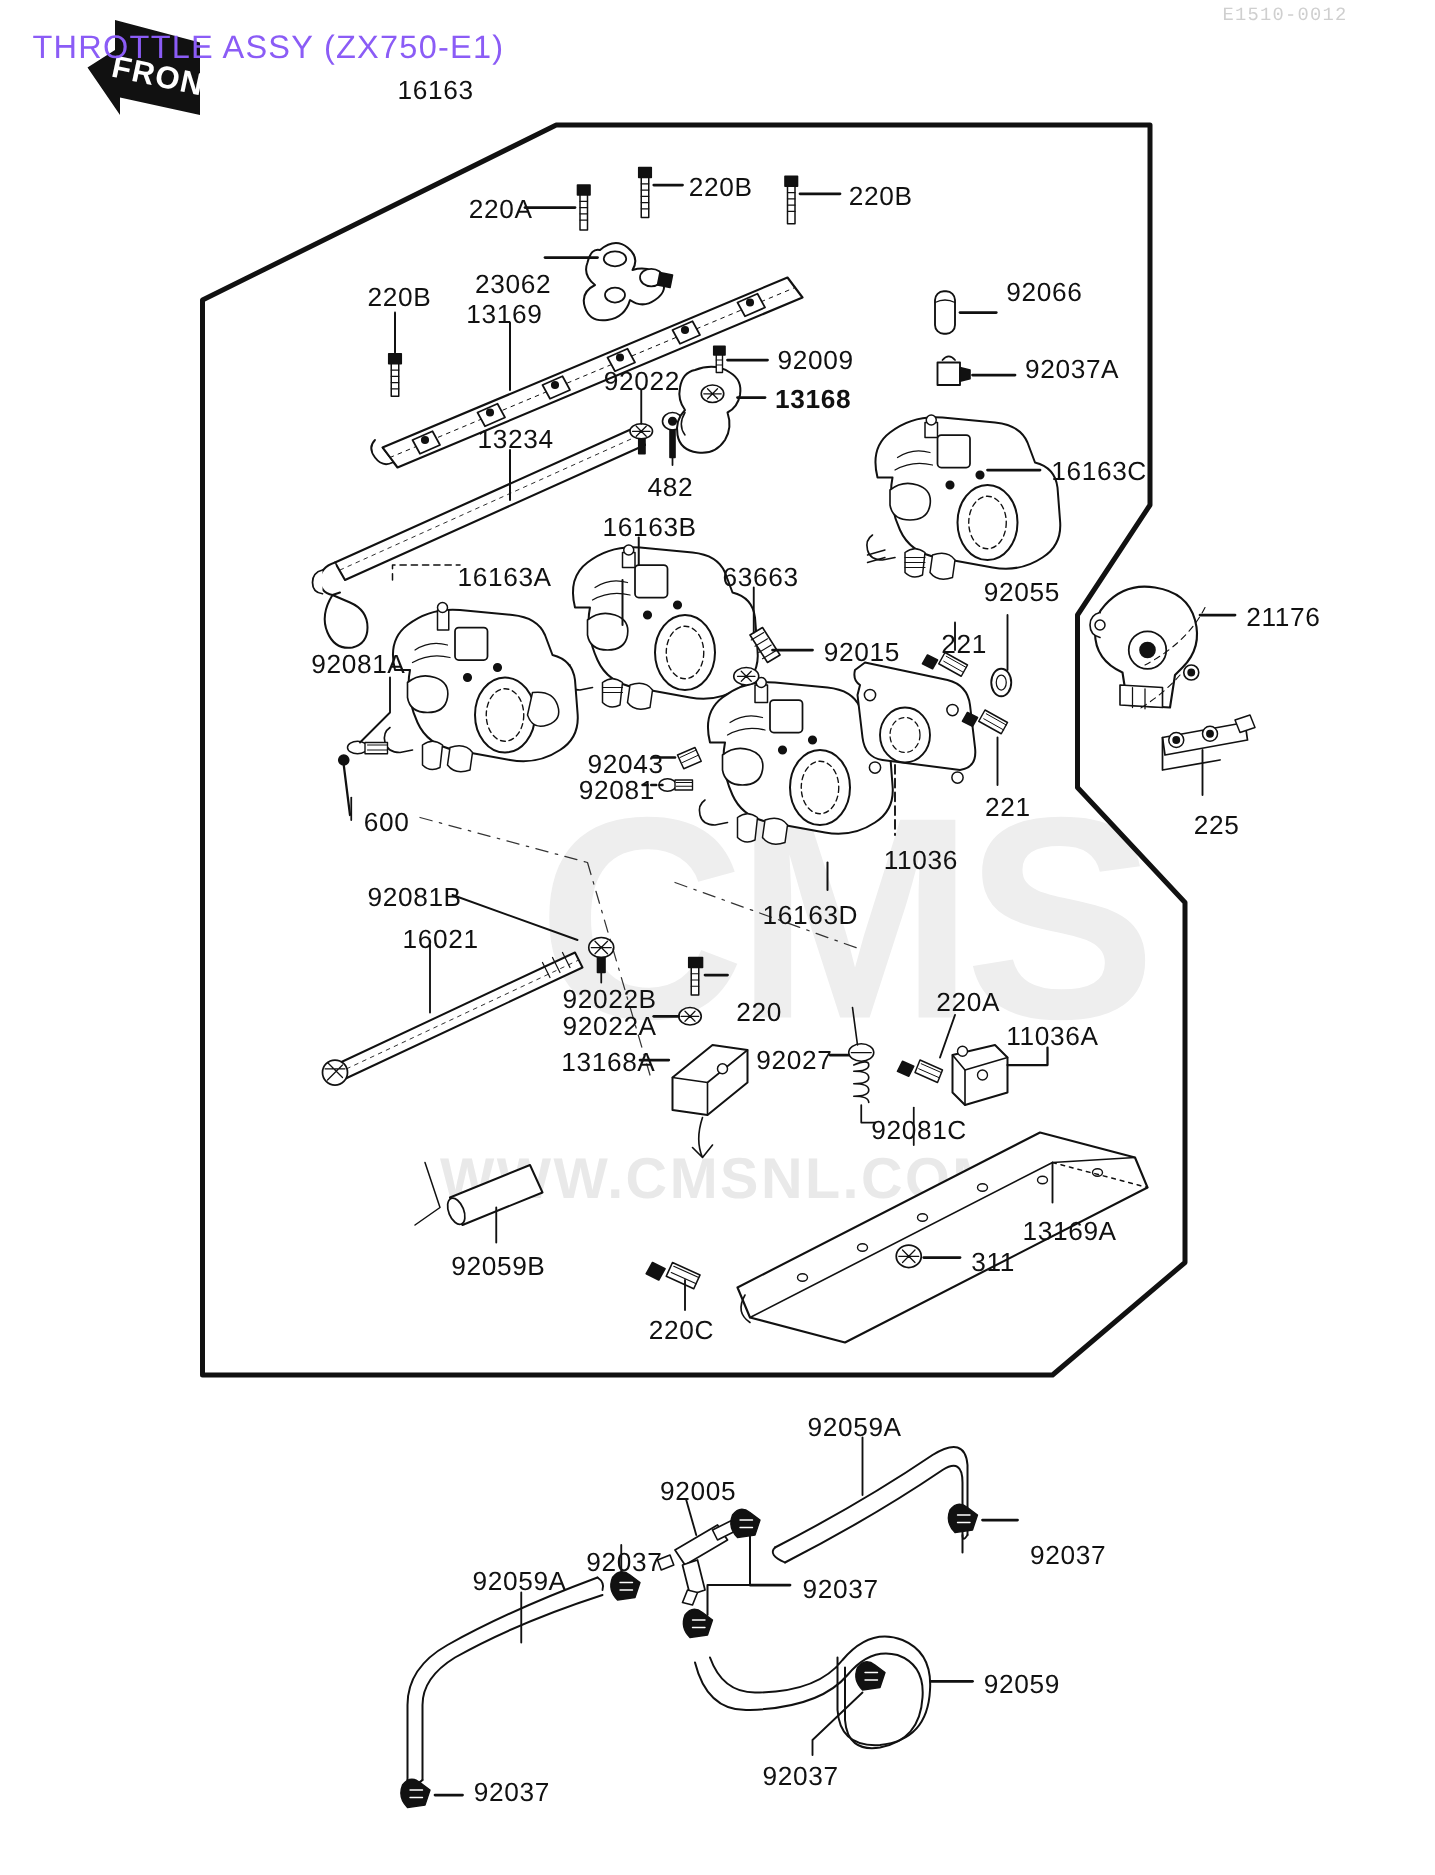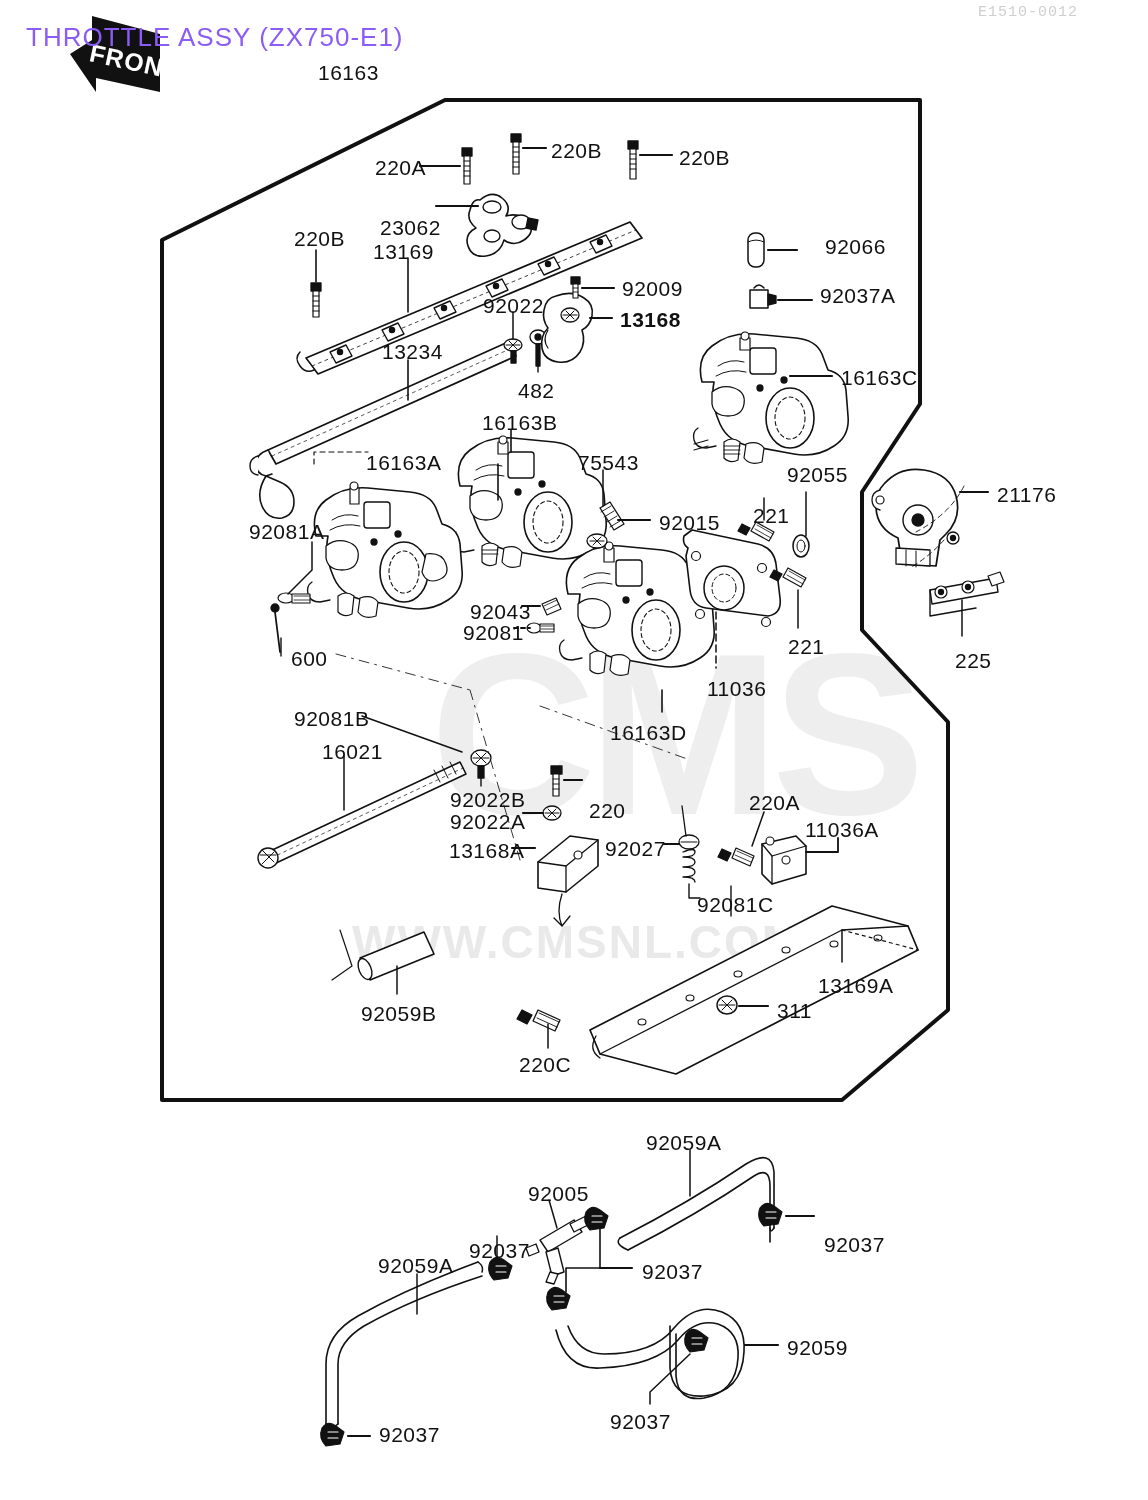--- a/index.html
+++ b/index.html
@@ -554,31 +554,31 @@
   <div class="code">E1510-0012</div>
 
   <div id="callout-layer">
       <div class="lbl" style="left: 318px; top: 62px;">16163</div>
       <div class="lbl" style="left: 375px; top: 157px;">220A</div>
       <div class="lbl" style="left: 551px; top: 140px;">220B</div>
       <div class="lbl" style="left: 679px; top: 147px;">220B</div>
       <div class="lbl" style="left: 380px; top: 197px; margin-top: 20px;">23062</div>
       <div class="lbl" style="left: 294px; top: 228px;">220B</div>
       <div class="lbl" style="left: 373px; top: 241px;">13169</div>
-      <div class="lbl" style="left: 805px; top: 236px; margin-left: 20px;">92066</div>
+      <div class="lbl" style="left: 805px; top: 224px;">92066</div>
       <div class="lbl" style="left: 622px; top: 278px;">92009</div>
       <div class="lbl" style="left: 483px; top: 295px;">92022</div>
       <div class="lbl" style="left: 620px; top: 309px; font-weight: bold;">13168</div>
       <div class="lbl" style="left: 820px; top: 285px;">92037A</div>
       <div class="lbl" style="left: 382px; top: 341px;">13234</div>
       <div class="lbl" style="left: 518px; top: 380px;">482</div>
       <div class="lbl" style="left: 841px; top: 367px;">16163C</div>
       <div class="lbl" style="left: 482px; top: 412px;">16163B</div>
       <div class="lbl" style="left: 366px; top: 452px;">16163A</div>
-      <div class="lbl" style="left: 578px; top: 452px;">75543</div>
+      <div class="lbl" style="left: 578px; top: 452px;">63663</div>
       <div class="lbl" style="left: 997px; top: 484px;">21176</div>
       <div class="lbl" style="left: 787px; top: 464px;">92055</div>
       <div class="lbl" style="left: 249px; top: 521px;">92081A</div>
       <div class="lbl" style="left: 659px; top: 512px;">92015</div>
       <div class="lbl" style="left: 753px; top: 505px;">221</div>
       <div class="lbl" style="left: 470px; top: 601px;">92043</div>
       <div class="lbl" style="left: 463px; top: 622px;">92081</div>
       <div class="lbl" style="left: 291px; top: 648px;">600</div>
       <div class="lbl" style="left: 788px; top: 636px;">221</div>
       <div class="lbl" style="left: 955px; top: 650px;">225</div>

